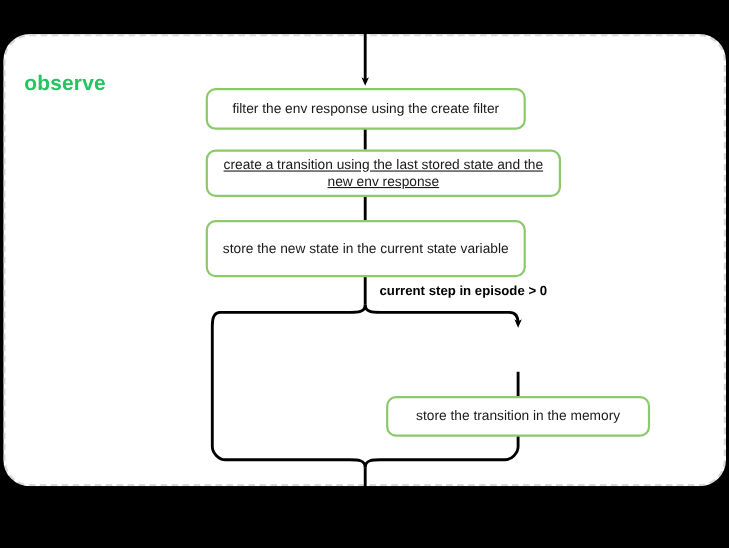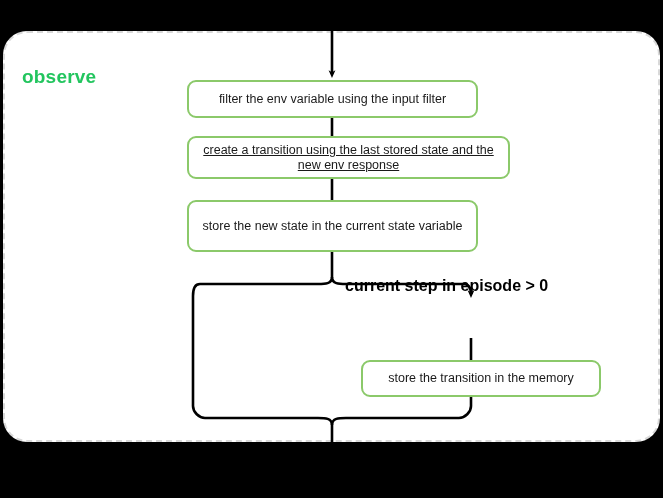--- a/index.html
+++ b/index.html
@@ -62,25 +62,24 @@
     justify-content: center;
     text-align: center;
     color: #1a1a1a;
     font-size: 12.5px;
     line-height: 15px;
     padding: 2px 8px;
   }
 
   .edge-label {
     position: absolute;
-    font-size: 16px;
+    font-size: 12px;
     font-weight: bold;
     color: #000000;
     white-space: nowrap;
-    margin-top: 20px;
   }
 </style>
 </head>
 <body>
 
 <div id="canvas">
 
   <div id="panel"></div>
 
   <div id="panel-title">observe</div>
@@ -107,22 +106,22 @@
 
     <path d="M471,338 L471,360" fill="none" stroke="#000000" stroke-width="2.6"></path>
 
     <path d="M471,396 L471,406 C471,412 465,418 459,418 L346,418 C339,418 332,418 332,425" fill="none" stroke="#000000" stroke-width="2.6" stroke-linejoin="round"></path>
 
     <path d="M332,425 L332,448" fill="none" stroke="#000000" stroke-width="2.6"></path>
   </svg>
 
   <div class="edge-label" style="left:345px; top:257px;">current step in episode &gt; 0</div>
 
-  <div class="node" style="left:187px; top:80px; width:291px; height:38px;">filter the env variable using the input filter</div>
+  <div class="node" style="left:187px; top:80px; width:291px; height:38px;">filter the env response using the create filter</div>
 
   <div class="node" style="left:187px; top:136px; width:323px; height:43px;text-decoration:underline;">create a transition using the last stored state and the new env response</div>
 
   <div class="node" style="left:187px; top:200px; width:291px; height:52px;">store the new state in the current state variable</div>
 
 
-  <div class="node" style="left:351px; top:360px; width:240px; height:37px;margin-left:10px;">store the transition in the memory</div>
+  <div class="node" style="left:351px; top:360px; width:240px; height:37px;">store the transition in the memory</div>
 
 </div>
 
 </body></html>

